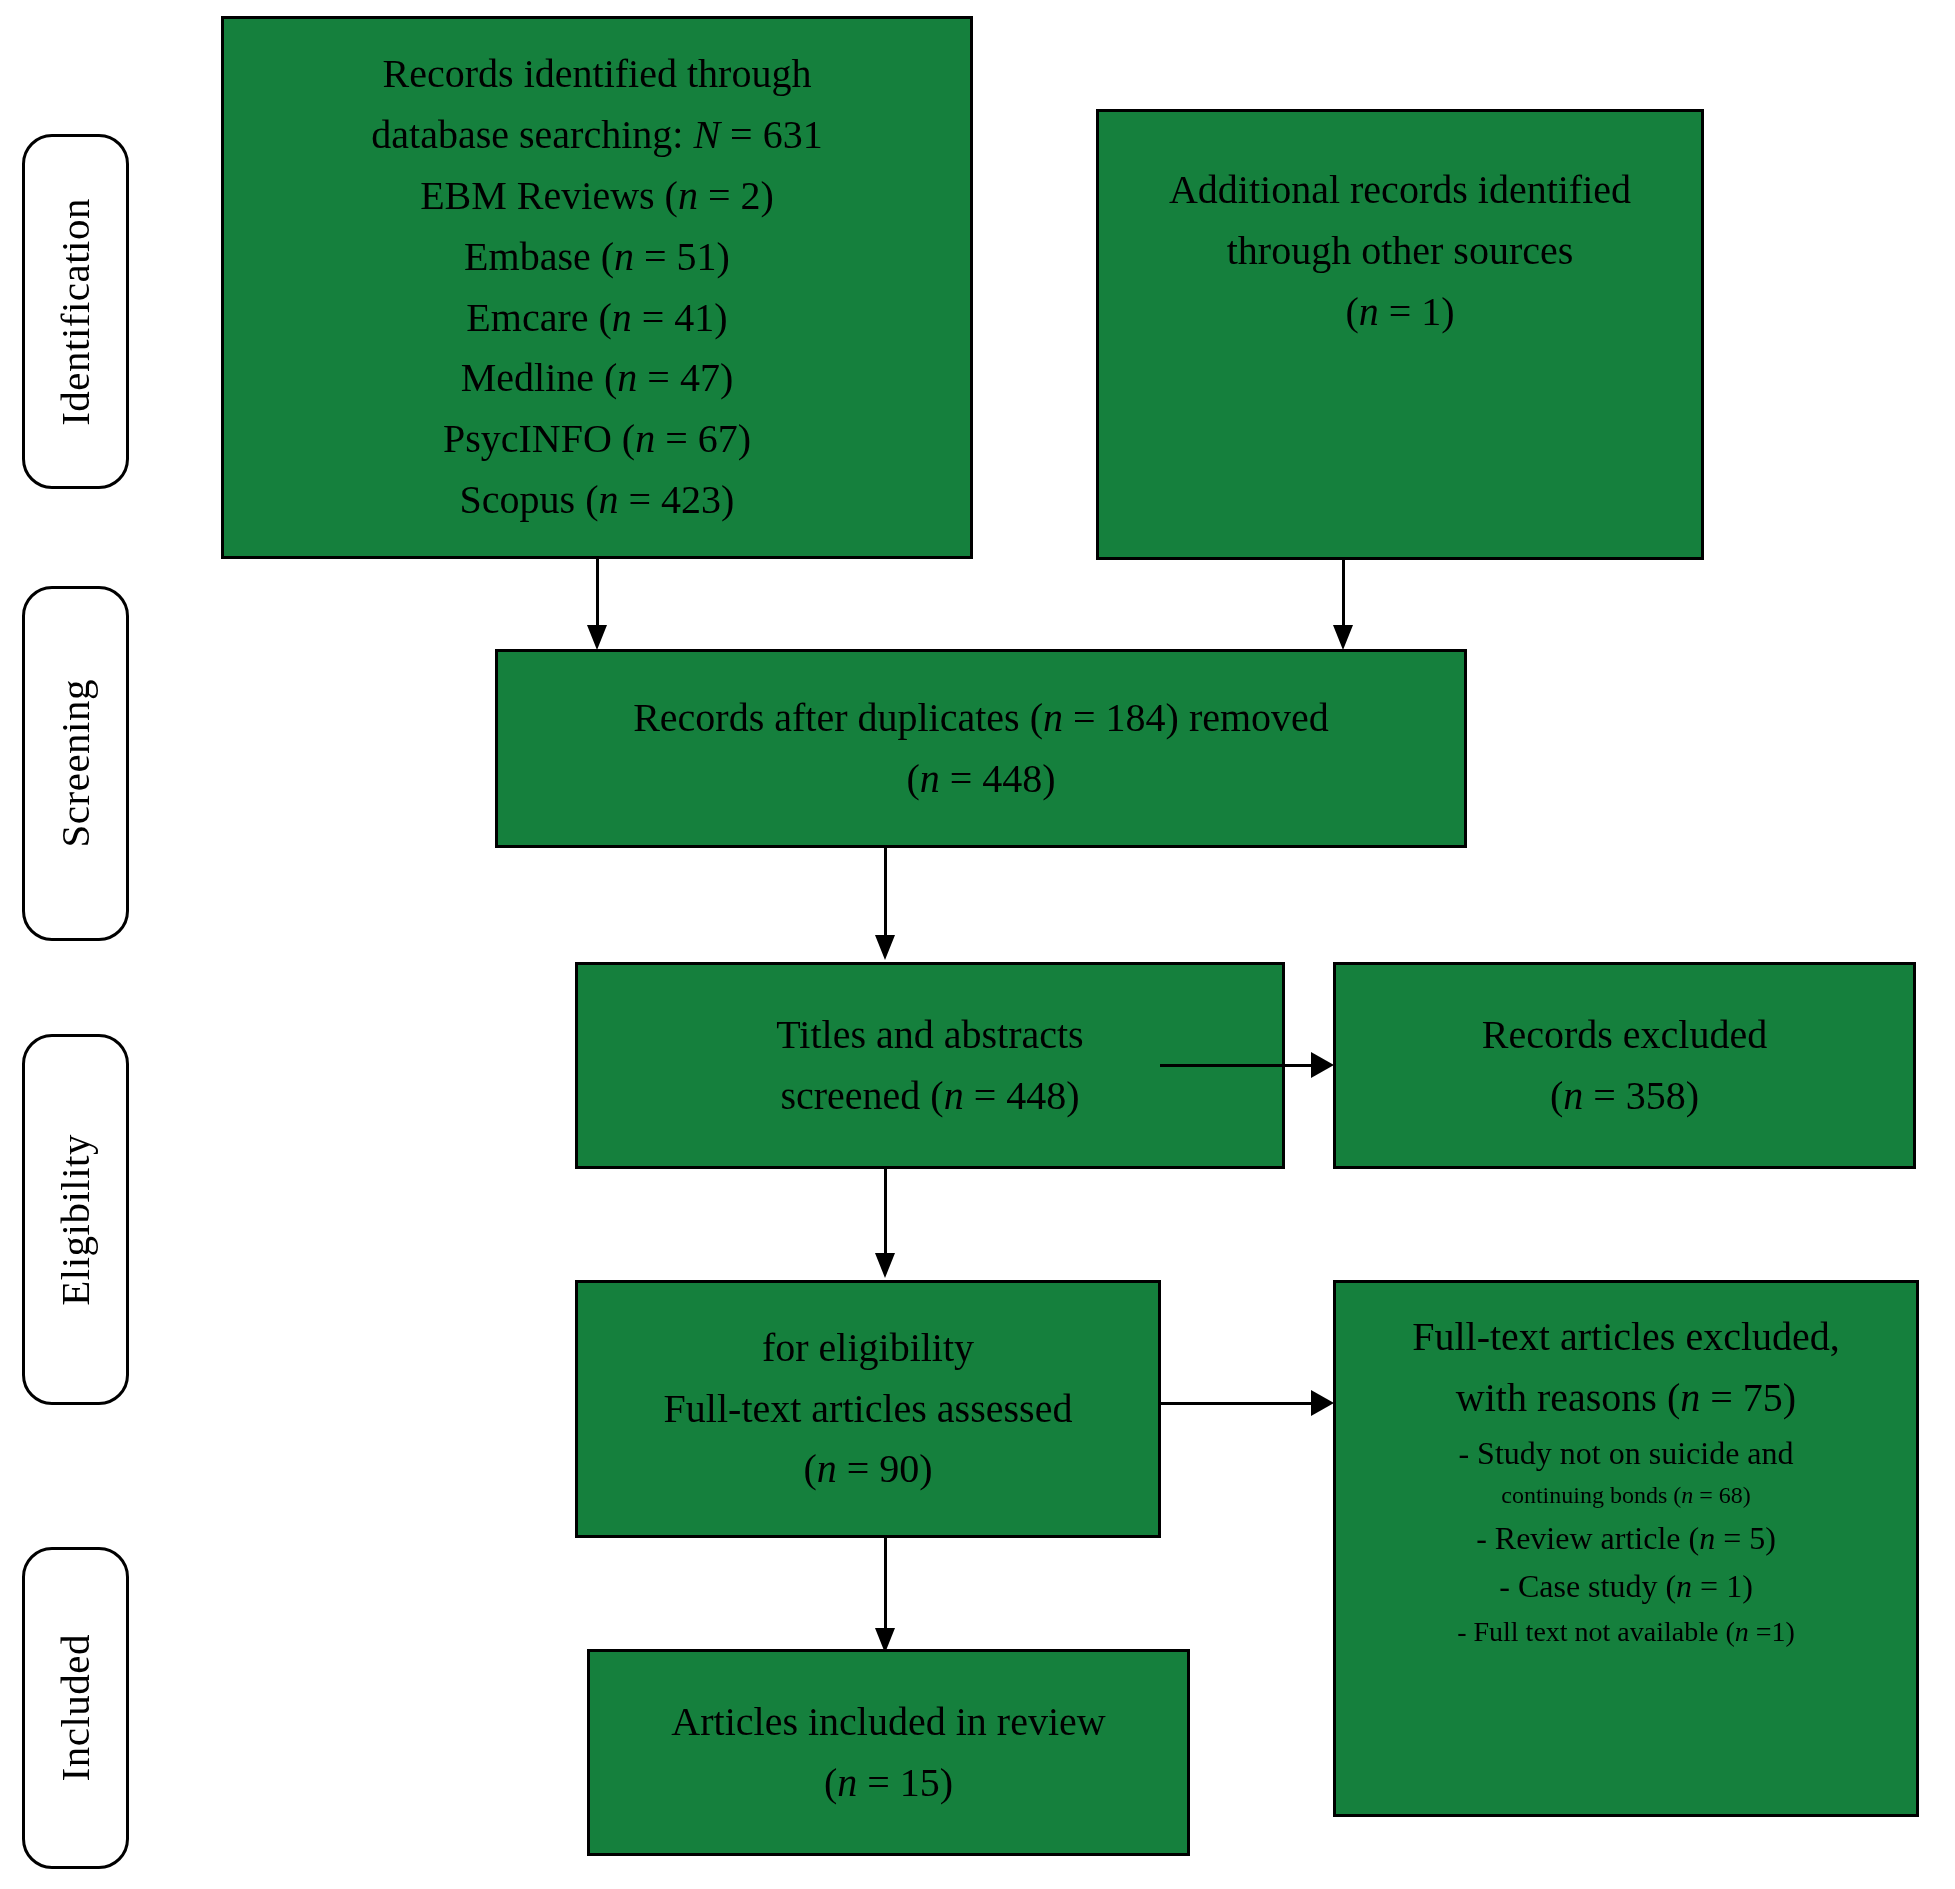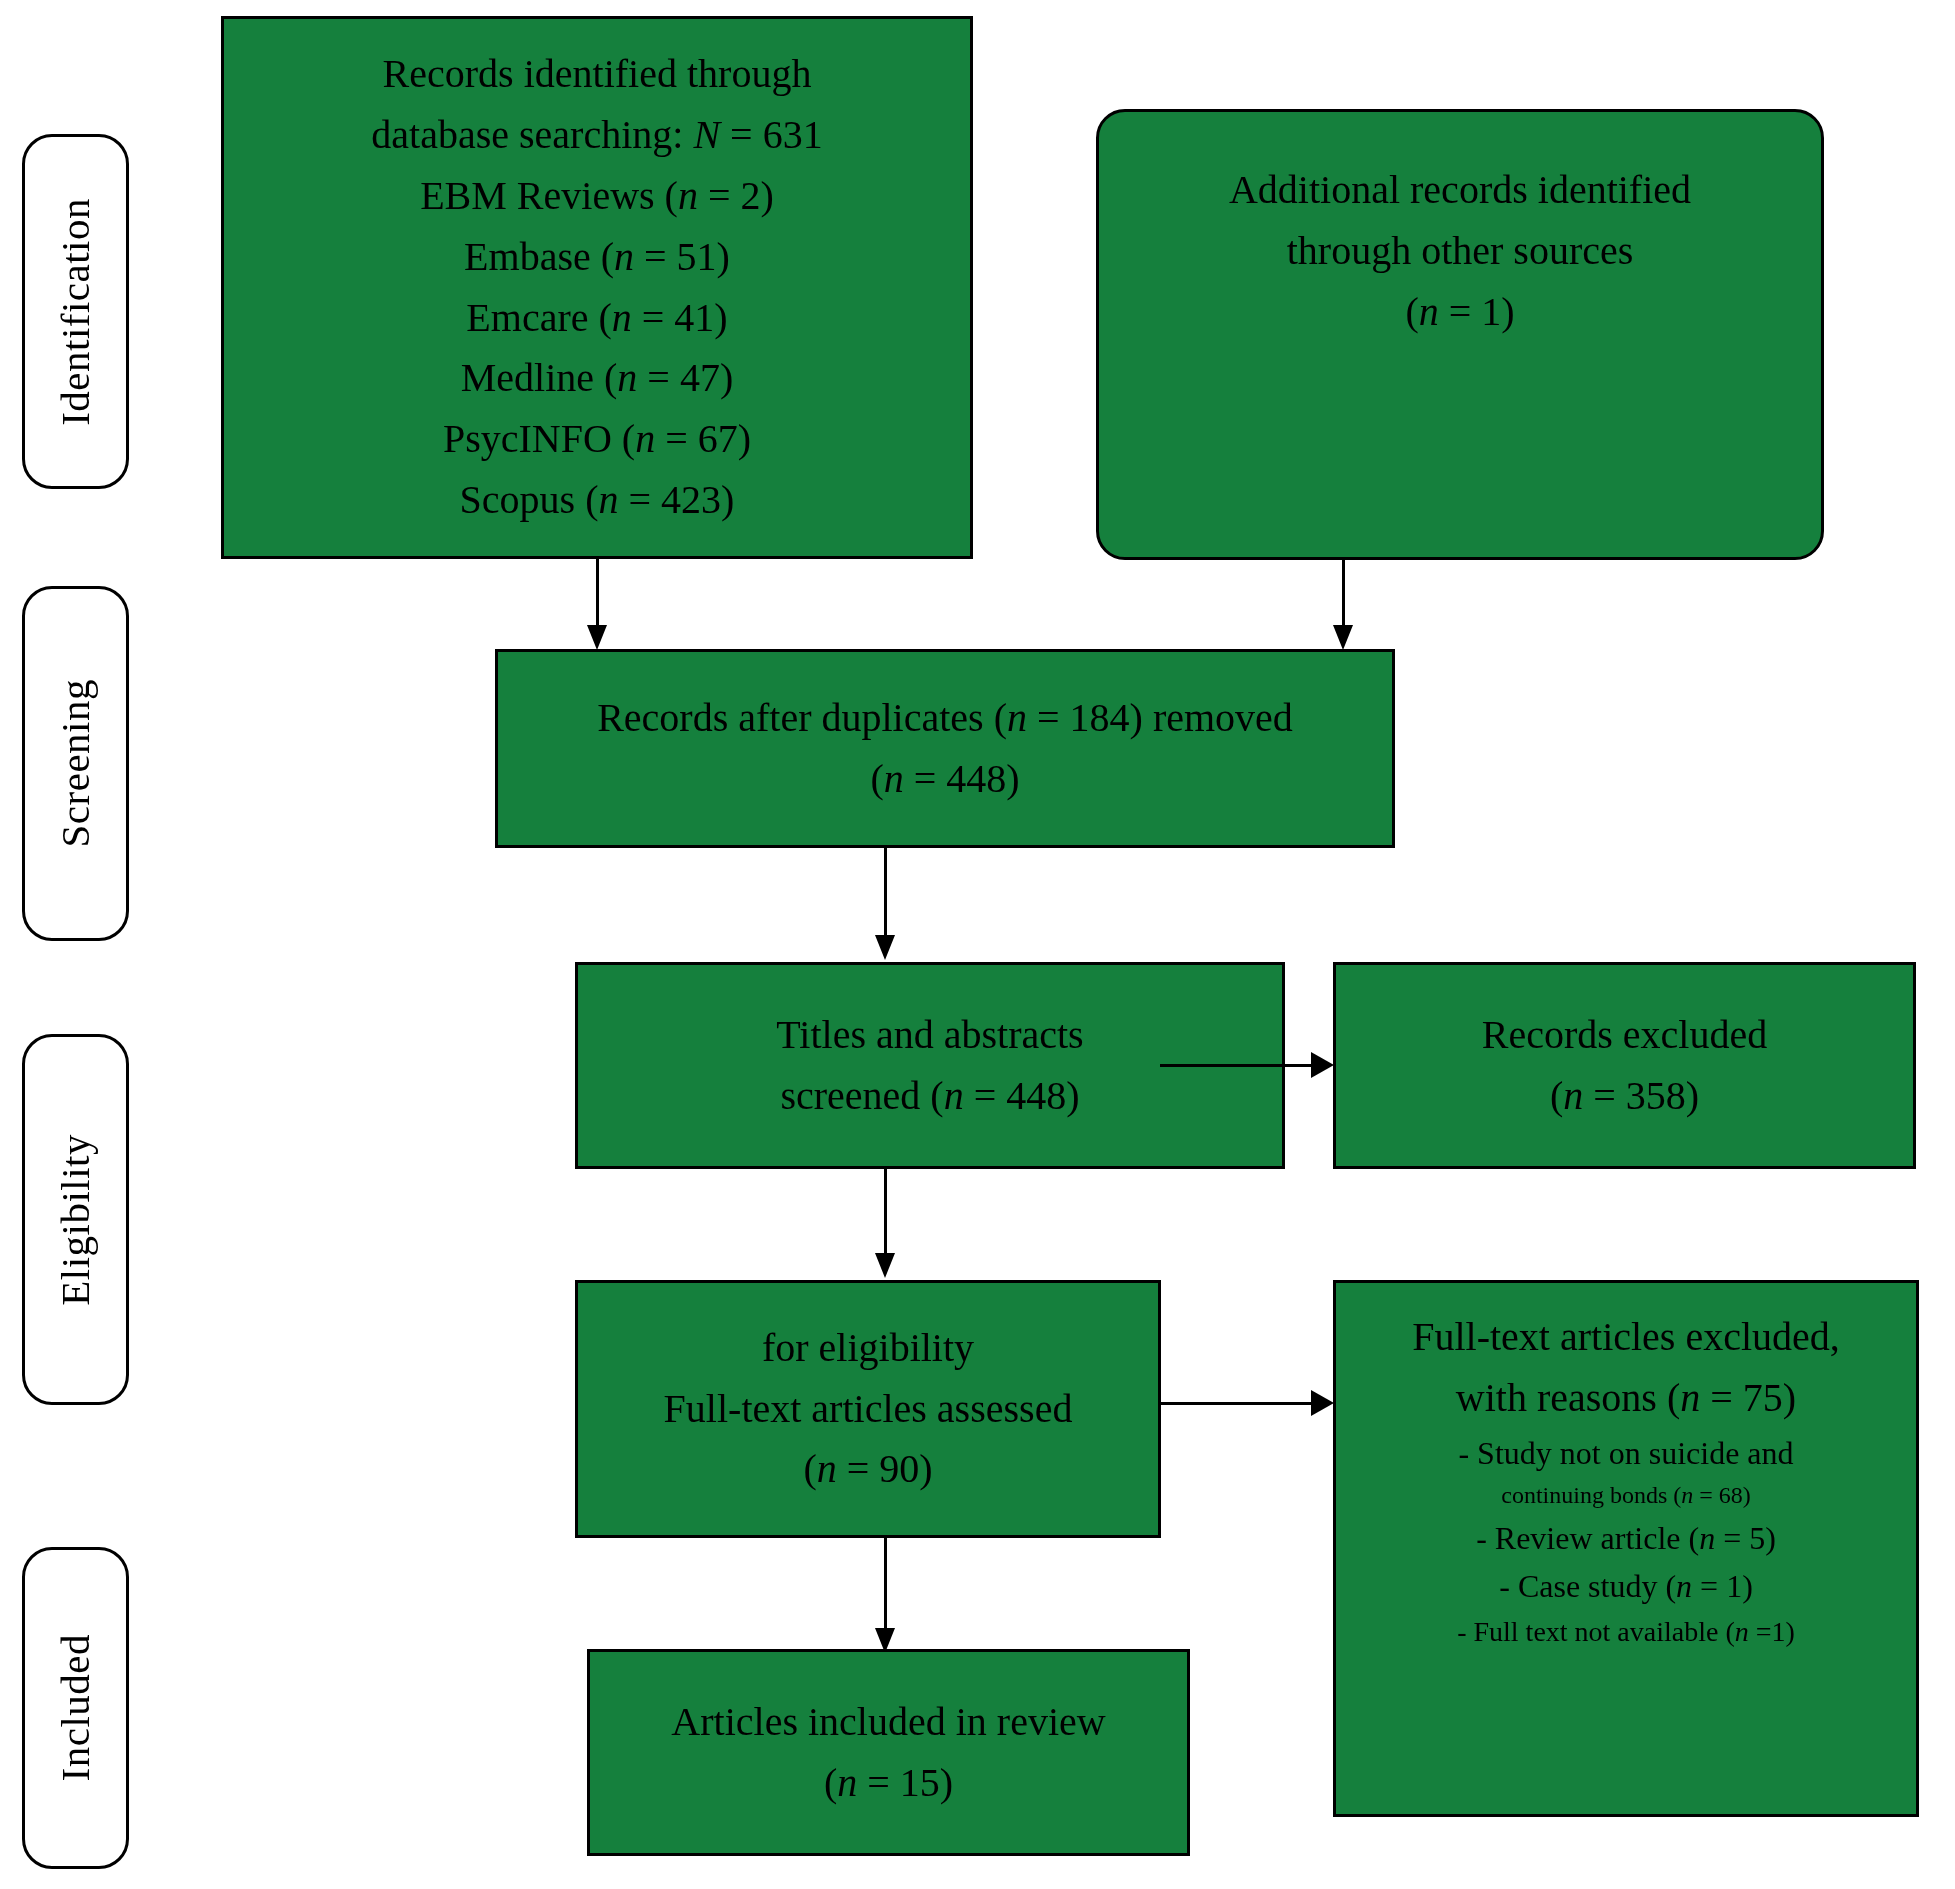--- a/index.html
+++ b/index.html
@@ -116,33 +116,33 @@
     <span class="line">Records identified through</span>
     <span class="line">database searching: <em class="v">N</em> = 631</span>
     <span class="line">EBM Reviews (<em class="v">n</em> = 2)</span>
     <span class="line">Embase (<em class="v">n</em> = 51)</span>
     <span class="line">Emcare (<em class="v">n</em> = 41)</span>
     <span class="line">Medline (<em class="v">n</em> = 47)</span>
     <span class="line">PsycINFO (<em class="v">n</em> = 67)</span>
     <span class="line">Scopus (<em class="v">n</em> = 423)</span>
   </div>
 
-  <div class="box justify-top" style="left:1096px; top:109px; width:728px; height:451px; padding-top:48px;border-radius:29px;">
+  <div class="box justify-top" style="left:1096px; top:109px; width:608px; height:451px; padding-top:48px;">
     <span class="line">Additional records identified</span>
     <span class="line">through other sources</span>
     <span class="line">(<em class="v">n</em> = 1)</span>
   </div>
 
   <div class="vline" style="left:596px; top:559px; height:81px;"></div>
   <div class="arrow-down" style="left:587px; top:625px;"></div>
 
   <div class="vline" style="left:1342px; top:560px; height:79px;"></div>
   <div class="arrow-down" style="left:1333px; top:625px;"></div>
 
-  <div class="box" style="left:495px; top:649px; width:900px; height:199px;">
+  <div class="box" style="left:495px; top:649px; width:972px; height:199px;">
     <span class="line">Records after duplicates (<em class="v">n</em> = 184) removed</span>
     <span class="line">(<em class="v">n</em> = 448)</span>
   </div>
 
   <div class="vline" style="left:884px; top:848px; height:91px;"></div>
   <div class="arrow-down" style="left:875px; top:935px;"></div>
 
   <div class="box" style="left:575px; top:962px; width:710px; height:207px;">
     <span class="line">Titles and abstracts</span>
     <span class="line">screened    (<em class="v">n</em> = 448)</span>

